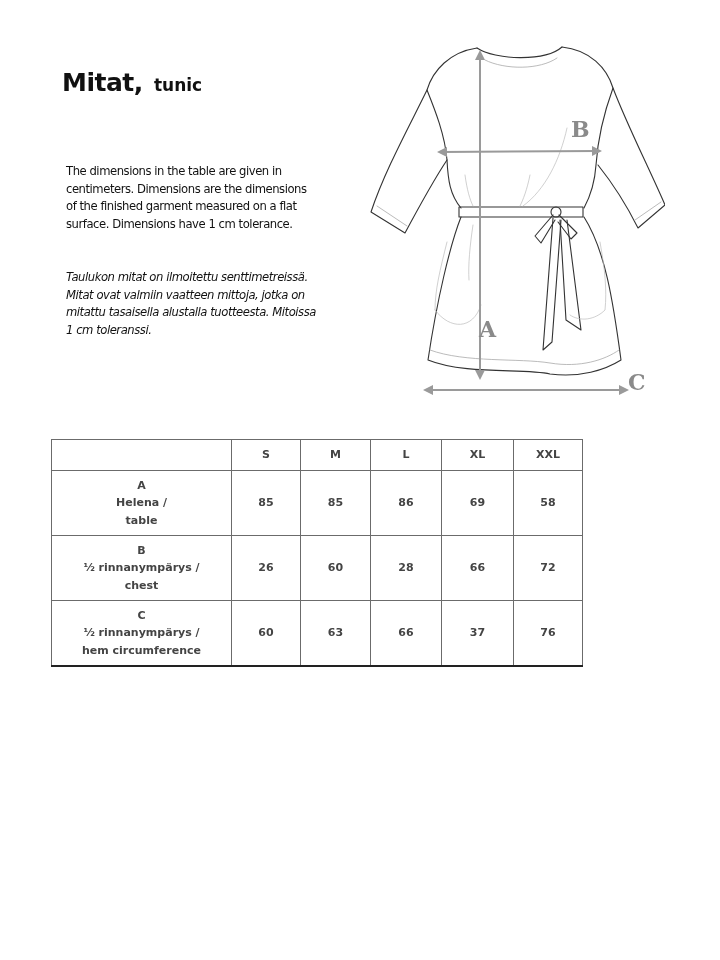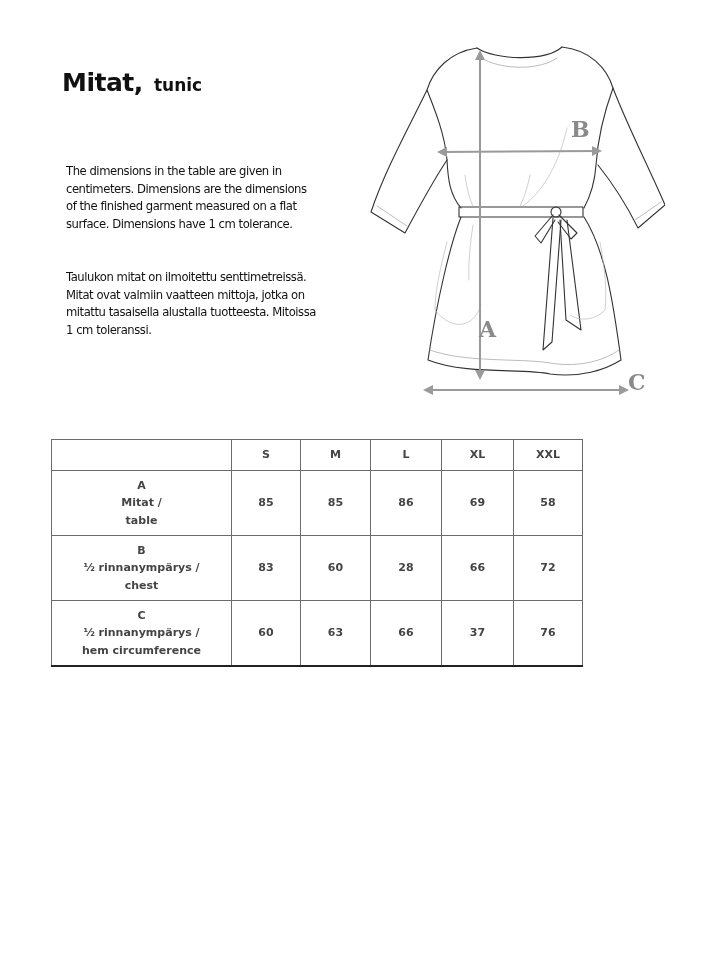--- a/index.html
+++ b/index.html
@@ -12,21 +12,21 @@
       font-family: "DejaVu Sans", sans-serif; font-weight: bold;
       font-size: 25px; letter-spacing: -0.5px; color: #111; white-space: nowrap;
     }
     .title .sub { font-size: 17px; margin-left: 3px; letter-spacing: 0; }
     .para {
       position: absolute; left: 66px; width: 250px; margin: 0;
       font-family: "DejaVu Sans", sans-serif; font-size: 11.6px; line-height: 17.6px;
       letter-spacing: -0.45px; color: #111;
     }
     .para-en { top: 163px; }
-    .para-fi { top: 269px; }
+    .para-fi { top: 269px; font-style: italic; }
 
     .diagram { position: absolute; left: 355px; top: 30px; width: 310px; height: 380px; }
 
     table.sizes {
       position: absolute; left: 51px; top: 439px;
       border-collapse: collapse; table-layout: fixed;
       font-family: "DejaVu Sans", sans-serif; font-size: 11px; font-weight: bold; color: #444;
     }
     table.sizes td, table.sizes th {
       border: 1.6px solid #6b6b6b; text-align: center; vertical-align: middle;
@@ -111,36 +111,36 @@
     <td></td>
     <td>S</td>
     <td>M</td>
     <td>L</td>
     <td>XL</td>
     <td>XXL</td>
   </tr>
   <tr class="row">
     <td class="label">
       <span class="cell-line">A</span>
-      <span class="cell-line">Mitat /</span>
+      <span class="cell-line">Helena /</span>
       <span class="cell-line">table</span>
     </td>
     <td>85</td>
     <td>85</td>
     <td>86</td>
     <td>69</td>
     <td>58</td>
   </tr>
   <tr class="row">
     <td class="label">
       <span class="cell-line">B</span>
       <span class="cell-line">½  rinnanympärys /</span>
       <span class="cell-line">chest</span>
     </td>
-    <td>83</td>
+    <td>26</td>
     <td>60</td>
     <td>28</td>
     <td>66</td>
     <td>72</td>
   </tr>
   <tr class="row">
     <td class="label">
       <span class="cell-line">C</span>
       <span class="cell-line">½  rinnanympärys /</span>
       <span class="cell-line">hem circumference</span>

